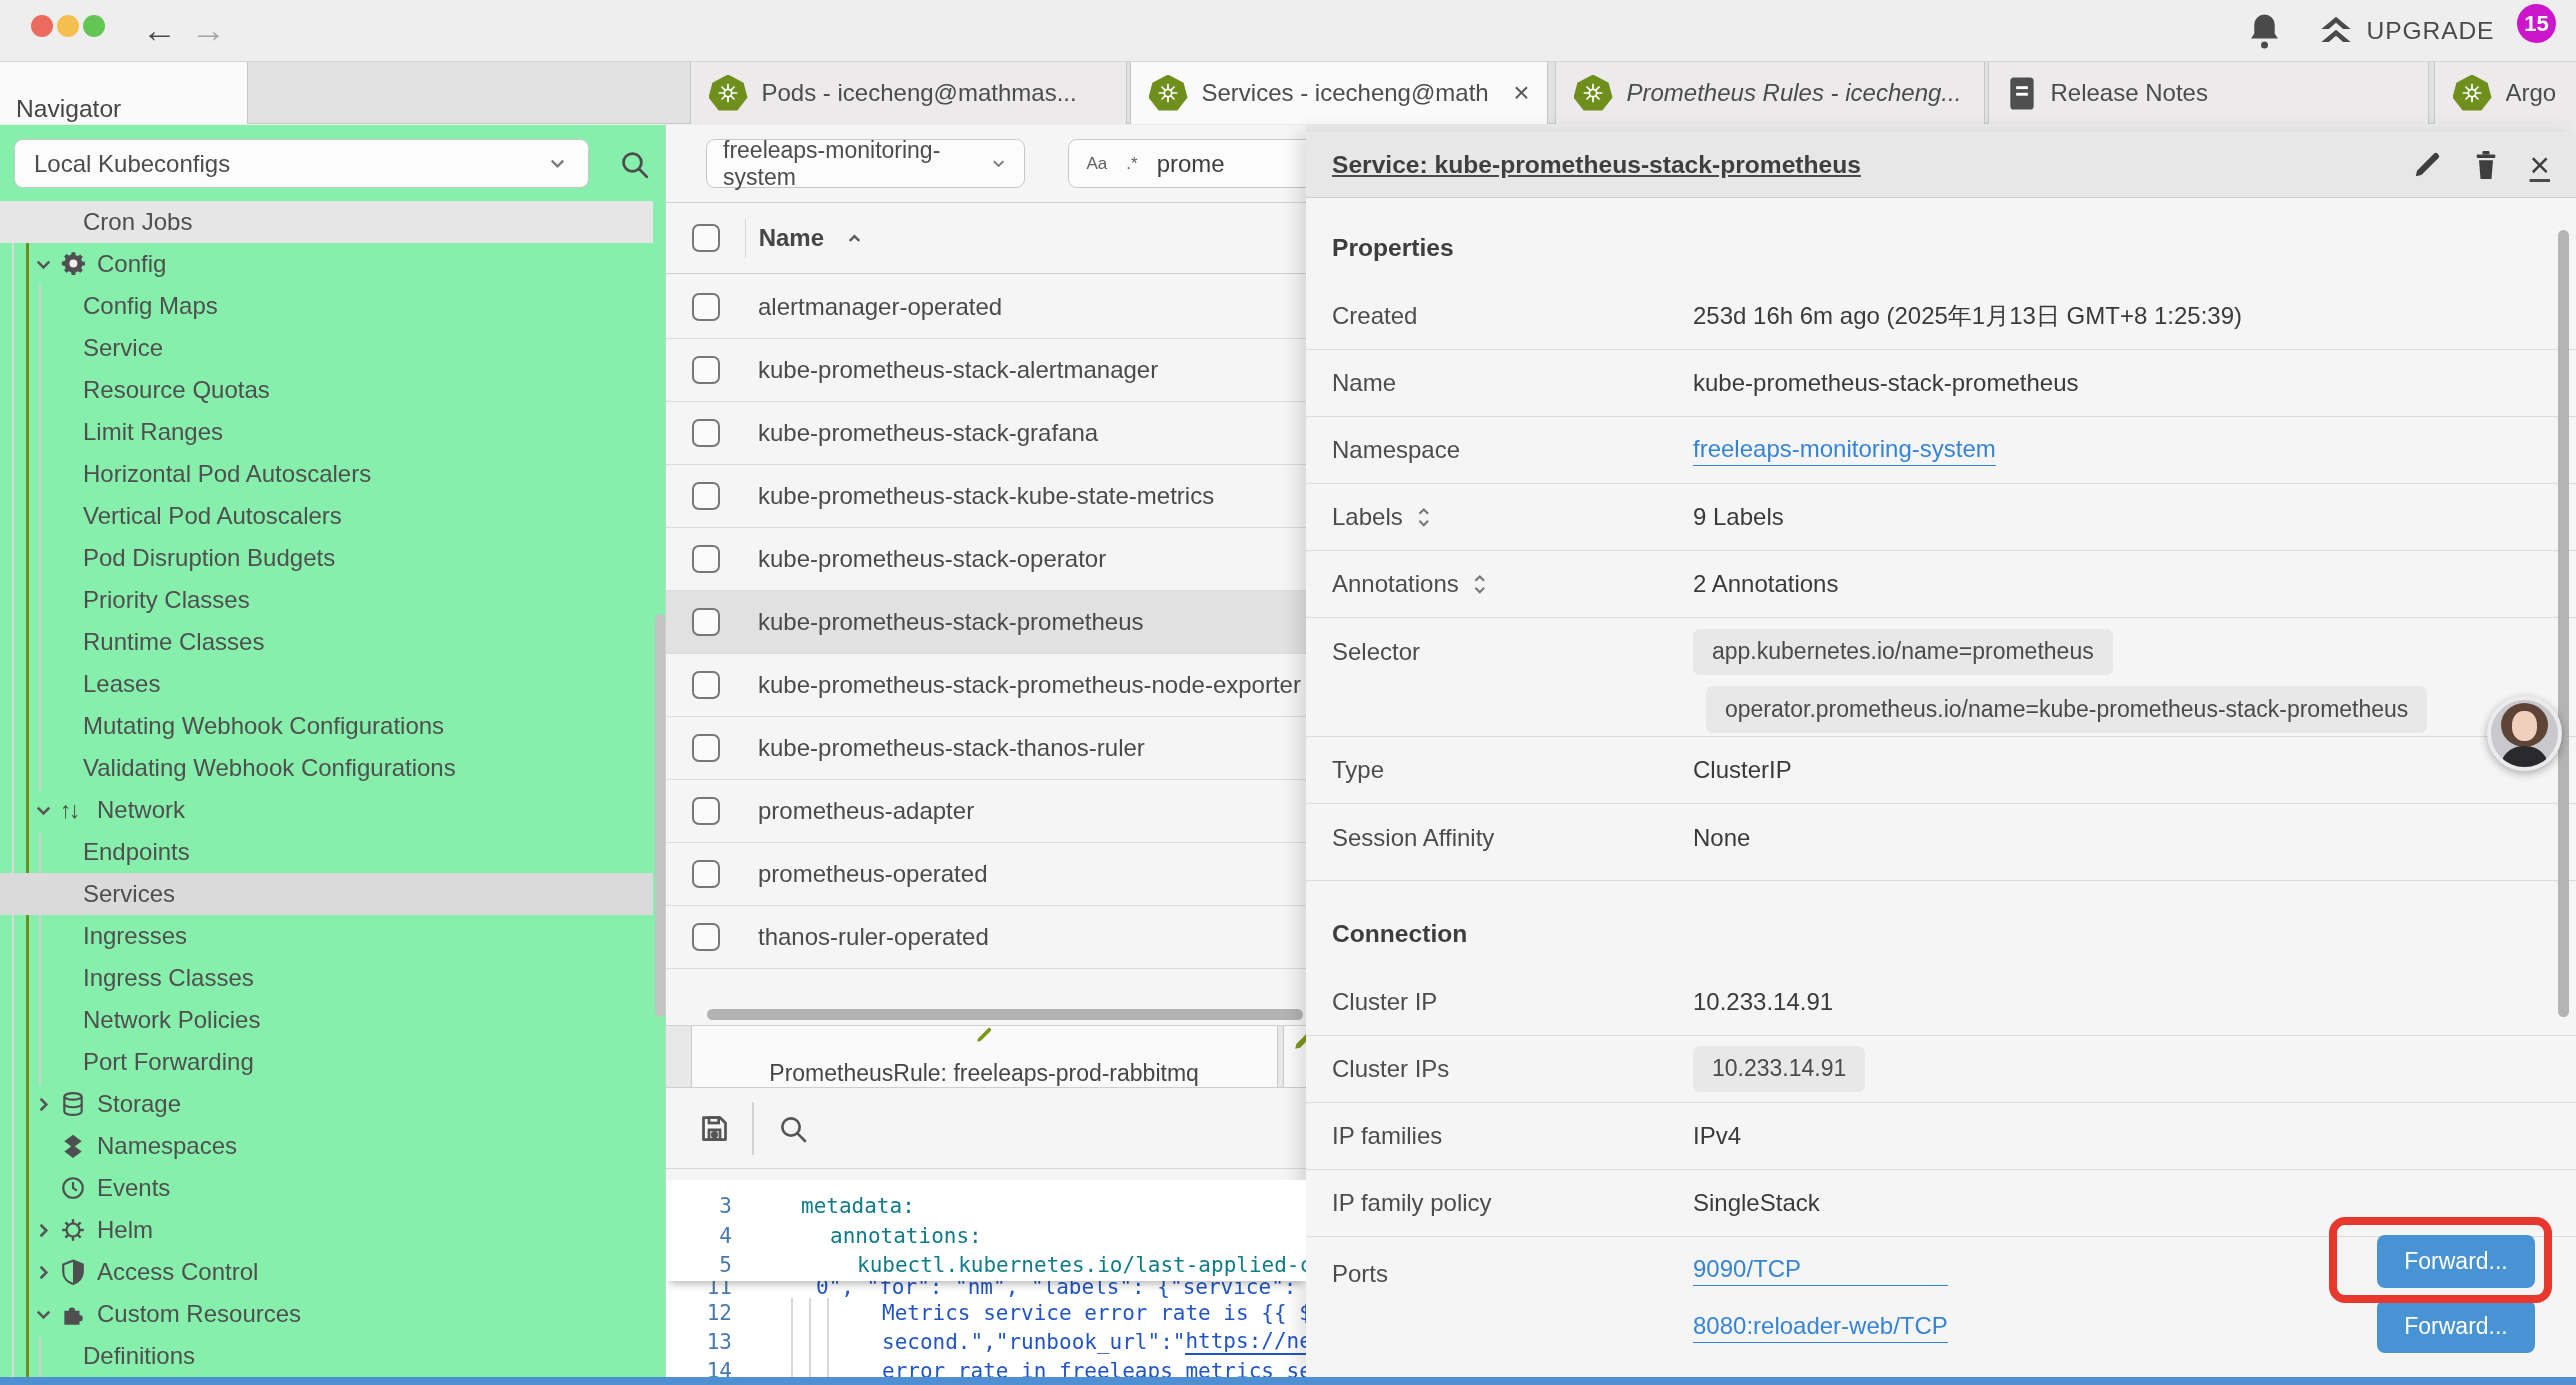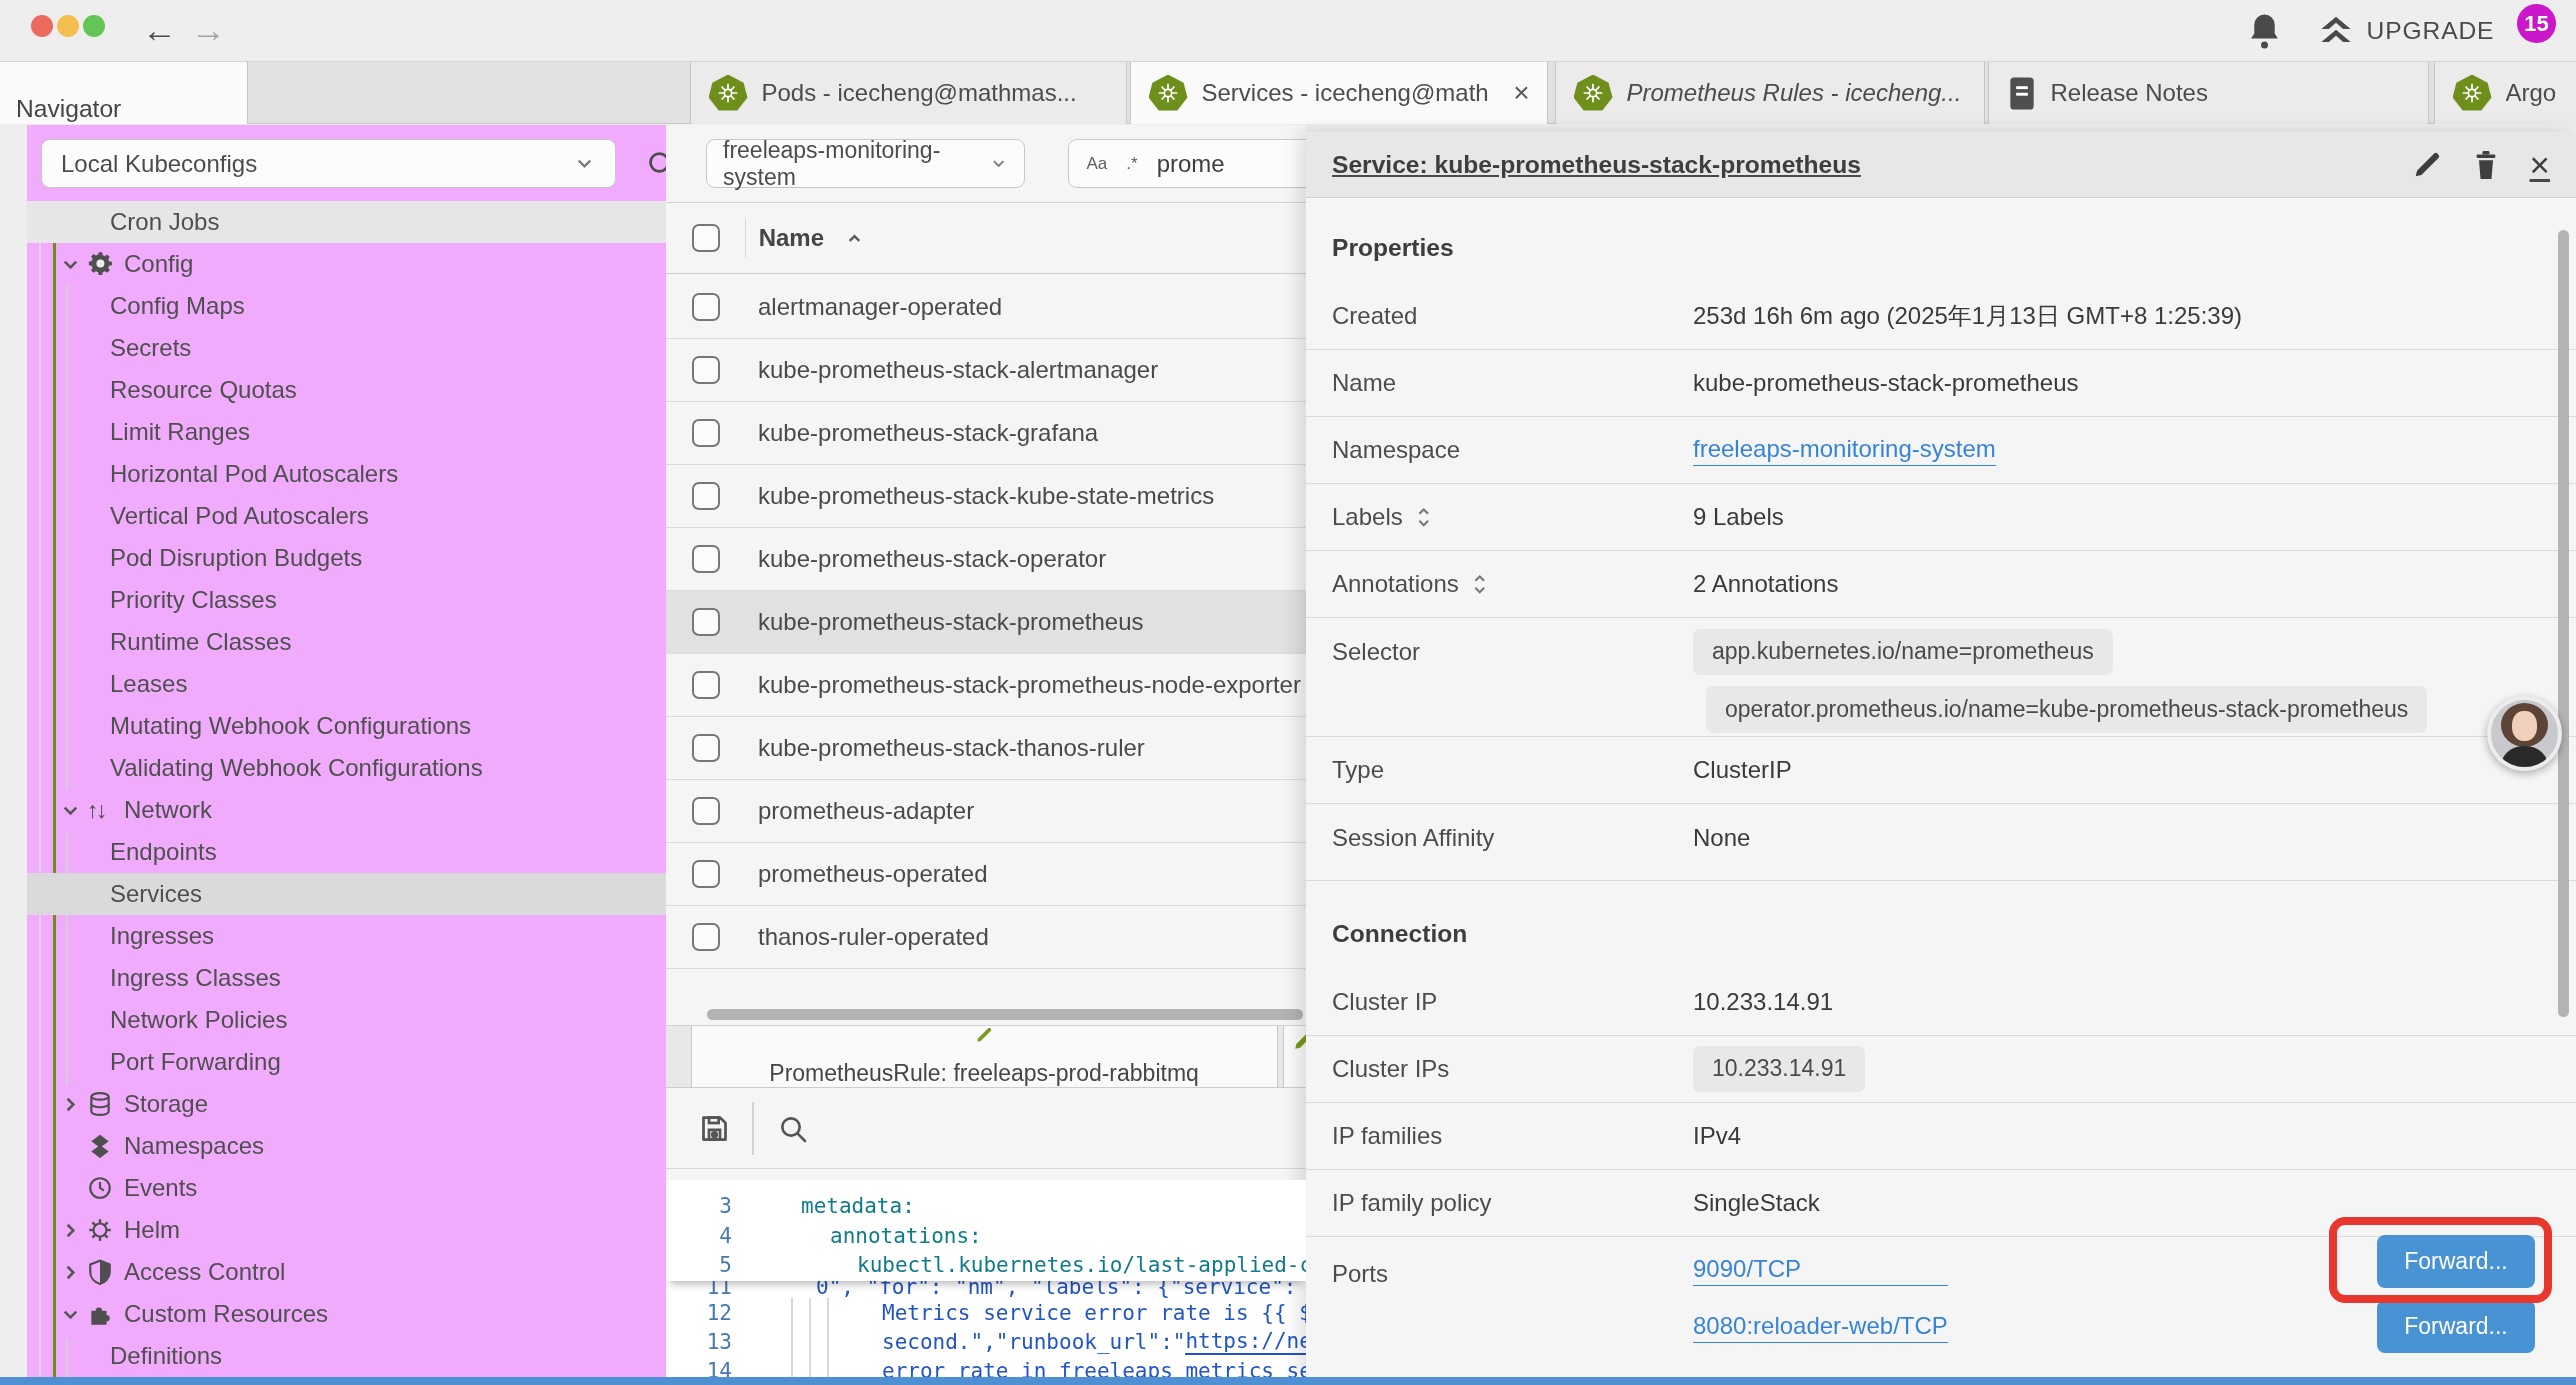--- a/index.html
+++ b/index.html
@@ -34,22 +34,22 @@
   .tab .tlabel.italic{font-style:italic;}
   .tab .close{font-size:28px;color:#5a5a5a;margin-left:8.8px;}
   #tab-navigator{position:absolute;left:0;top:0;width:248px;height:62px;background:#fbfafb;
                  border-right:0.9px solid #c7c6c7;display:flex;align-items:center;box-sizing:border-box;}
   #tab-navigator span{font-size:24.6px;color:#454545;margin-left:16px;margin-top:32px;}
   .k8s-icon{width:39px;height:37px;background:#6f8f1c;flex:0 0 39px;
             clip-path:polygon(50% 0%,90% 22%,100% 62%,74% 97%,26% 97%,0% 62%,10% 22%);
             display:flex;align-items:center;justify-content:center;}
 
   
-  #sidebar{position:absolute;left:0;top:125px;width:666px;height:1252px;background:#f0abfc;
-           border-right:1.8px solid #cfcecf;box-sizing:border-box;overflow:hidden;margin-left:27px;}
+  #sidebar{position:absolute;left:0;top:125px;width:666px;height:1252px;background:#86efac;
+           border-right:1.8px solid #cfcecf;box-sizing:border-box;overflow:hidden;}
   #kubeconfig-select{position:absolute;left:14px;top:14px;width:575px;height:49px;background:#fcfcfc;
         border:1.8px solid #c8c7c8;border-radius:8.8px;box-sizing:border-box;
         display:flex;align-items:center;justify-content:space-between;padding:0 19px;}
   #kubeconfig-select span{font-size:24px;color:#4c4c4c;}
   #sidebar-search{position:absolute;left:618px;top:23px;}
   #tree{position:absolute;left:0;top:76px;width:653px;}
   .trow{height:42px;display:flex;align-items:center;font-size:24px;color:#4f4f4f;white-space:nowrap;}
   .trow .chev{width:28px;margin-left:32px;flex:0 0 28px;}
   .trow .ticon{width:37px;flex:0 0 37px;display:flex;align-items:center;}
   .trow.child{padding-left:83px;}
@@ -309,21 +309,21 @@
               <circle cx="11.5" cy="11.5" r="3.4" fill="#eeedee"></circle>
             </svg>
           </span>
         <span>Config</span>
       </div>
 
       <div class="trow child">
           <span>Config Maps</span>
         </div>
       <div class="trow child">
-          <span>Secrets</span>
+          <span>Service</span>
         </div>
       <div class="trow child">
           <span>Resource Quotas</span>
         </div>
       <div class="trow child">
           <span>Limit Ranges</span>
         </div>
       <div class="trow child">
           <span>Horizontal Pod Autoscalers</span>
         </div>

